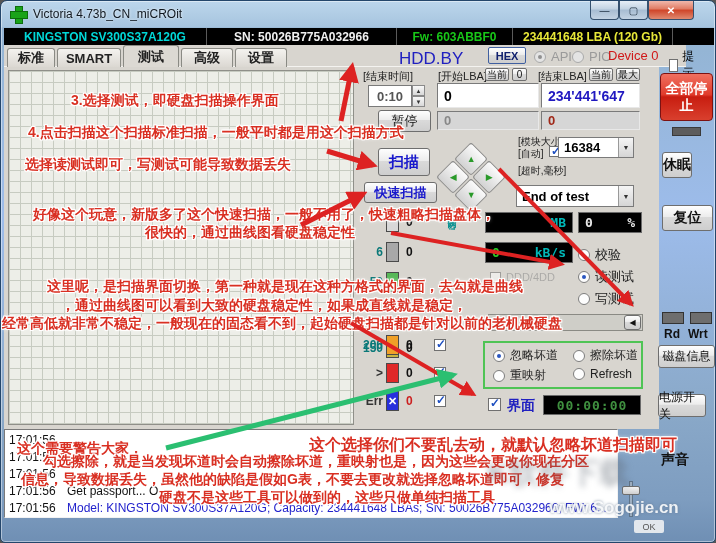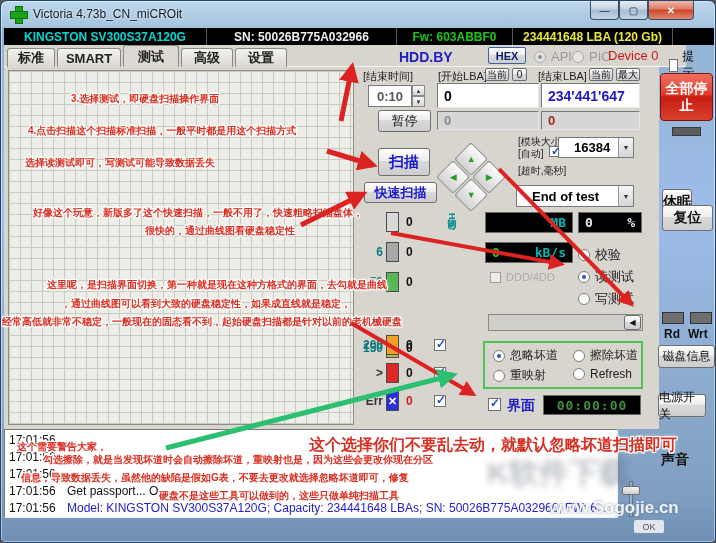--- a/index.html
+++ b/index.html
@@ -31,21 +31,21 @@
   
   .lbl{position:absolute;font-size:11px;color:#222;white-space:nowrap;}
   .b{position:absolute;display:flex;align-items:center;justify-content:center;background:linear-gradient(#fefefe,#ececec 45%,#dadada 46%,#cecece);
     border:1px solid #6e6e6e;border-radius:3px;font-size:13px;color:#111;cursor:default;}
   .bt{font-size:10px;border-radius:2px;}
   .inp{position:absolute;background:#fff;border:1px solid #7a7a7a;border-bottom-color:#e8e8e8;border-right-color:#e8e8e8;
     display:flex;align-items:center;padding-left:6px;font-size:14px;font-weight:bold;}
   .fld{background:#d6d6d6;}
   .lcd{position:absolute;background:#000;border:1px solid #6a6a6a;display:flex;align-items:center;justify-content:space-between;
     padding:0 6px;font-family:"DejaVu Sans Mono",monospace;font-size:13px;font-weight:bold;}
-  .dd{position:absolute;background:#fff;border:1px solid #7a7a7a;display:flex;align-items:center;font-size:13px;font-weight:bold;padding-left:15px;}
+  .dd{position:absolute;background:#fff;border:1px solid #7a7a7a;display:flex;align-items:center;font-size:13px;font-weight:bold;padding-left:5px;}
   .dd .arr{margin-left:auto;width:15px;height:100%;background:linear-gradient(#f5f5f5,#d5d5d5);border-left:1px solid #999;
     display:flex;align-items:center;justify-content:center;font-size:7px;color:#333;}
   .radio{position:absolute;display:flex;align-items:center;gap:5px;font-size:13px;color:#222;}
   .rc{width:12px;height:12px;border-radius:50%;background:#fdfdfd;border:1px solid #7d7d7d;position:relative;}
   .radio.on .rc:after{content:"";position:absolute;left:3px;top:3px;width:4px;height:4px;border-radius:50%;background:#2a56c0;}
   .radio.dis{color:#9a9a9a;}
   .radio.dis .rc{background:#e4e4e4;border-color:#aaa;}
   .radio.dis.on .rc:after{background:#909090;}
   .cb{width:13px;height:13px;background:#fff;border:1px solid #707070;position:relative;display:inline-block;}
   .cb.on:after{content:"✓";position:absolute;left:1px;top:-3px;font-size:12px;font-weight:bold;color:#1e4fc0;}
@@ -67,21 +67,21 @@
   .lrow .lv{margin-left:7px;font-size:12px;font-weight:bold;color:#111;}
   .lrow .cb{position:absolute;left:75px;width:12px;height:12px;}
   .vtext{position:absolute;left:444px;top:210px;writing-mode:vertical-rl;font-size:9px;font-weight:bold;color:#0a9090;letter-spacing:1px;}
   
   .dia{position:absolute;width:24px;height:24px;transform:rotate(45deg);background:linear-gradient(#fbfbfb,#d2d2d2);
     border:1px solid #8a8a8a;border-radius:3px;display:flex;align-items:center;justify-content:center;}
   .dia span{transform:rotate(-45deg);font-size:9px;color:#2a9a2a;}
   
   .gbox{position:absolute;left:482px;top:340px;width:160px;height:48px;border:2px solid #4fc455;background:#d8d5cf;z-index:2;}
   
-  .ann{position:absolute;color:#d92f22;font-weight:bold;font-size:10px;white-space:nowrap;z-index:40;
+  .ann{position:absolute;color:#d92f22;font-weight:bold;font-size:14px;white-space:nowrap;z-index:40;
     text-shadow:-1px -1px 0 #fff,1px -1px 0 #fff,-1px 1px 0 #fff,1px 1px 0 #fff,-1px 0 0 #fff,1px 0 0 #fff,0 -1px 0 #fff,0 1px 0 #fff,0 0 4px #fff;}
   .arrows{position:absolute;left:0;top:0;z-index:45;pointer-events:none;}
   
   .log{position:absolute;left:3px;top:428px;width:614px;height:89px;background:#fff;border:1px solid #7a7a7a;
     border-bottom-color:#f2f2f2;border-right-color:#f2f2f2;padding:3px 0 0 4px;font-size:12px;color:#111;overflow:hidden;}
   .logline{height:17px;white-space:nowrap;display:flex;}
   .logline .t{width:58px;}
   .logline.blue .m{color:#2222cc;}
   
   .stopbtn{position:absolute;left:659px;top:72px;width:53px;height:48px;border:1px solid #7c1212;border-radius:4px;
@@ -127,21 +127,21 @@
     <div class="infocell" style="width:116px;color:#18c818;">Fw: 603ABBF0</div>
     <div class="infocell" style="width:160px;color:#e8e838;border-right:1px solid #5a5a5a;">234441648 LBA (120 Gb)</div>
   </div>
 
   <div class="tabbar">
     <div class="tab" style="left:3px;width:48px;">标准</div>
     <div class="tab" style="left:53px;width:64px;">SMART</div>
     <div class="tab active" style="left:119px;width:56px;">测试</div>
     <div class="tab" style="left:177px;width:52px;">高级</div>
     <div class="tab" style="left:231px;width:52px;">设置</div>
-    <div style="position:absolute;left:395px;top:4px;font-size:14px;font-weight:bold;color:#2020c0;">HDD.BY</div>
+    <div style="position:absolute;left:395px;top:4px;font-size:17px;font-weight:normal;color:#2020c0;">HDD.BY</div>
     <div class="b bt" style="left:484px;top:2px;width:38px;height:17px;border-color:#4060a0;color:#10206e;font-weight:bold;font-size:11px;">HEX</div>
     <div class="radio dis on" style="left:530px;top:4px;">
         <span class="rc"></span>
         <span>API</span>
       </div>
     <div class="radio dis" style="left:568px;top:4px;">
         <span class="rc"></span>
         <span>PIO</span>
       </div>
     <div style="position:absolute;left:604px;top:3px;font-size:13px;font-weight:normal;color:#d01818;">Device 0</div>
@@ -296,21 +296,21 @@
   <div class="lrow" style="top:389px;">
       <span class="ll" style="color:#333;">Err</span>
       <span class="blk" style="background:#2830dd;">✕</span>
       <span class="lv" style="color:#cc2020;">0</span>
       <span class="cb on"></span>
     </div>
   <div class="vtext">访问HY!</div>
 
   <div class="stopbtn">全部停止</div>
   <div class="slot"></div>
-  <div class="b" style="left:661px;top:151px;width:30px;height:26px;font-weight:bold;font-size:14px;margin-top:37px;">休眠</div>
+  <div class="b" style="left:661px;top:151px;width:30px;height:26px;font-weight:bold;font-size:14px;">休眠</div>
   <div class="b" style="left:661px;top:204px;width:51px;height:26px;font-weight:bold;font-size:14px;">复位</div>
   <div class="led" style="left:661px;top:311px;"></div>
   <div class="led" style="left:689px;top:311px;"></div>
   <div class="ledlbl" style="left:663px;top:326px;">Rd</div>
   <div class="ledlbl" style="left:687px;top:326px;">Wrt</div>
   <div class="b" style="left:657px;top:344px;width:57px;height:23px;font-size:12px;">磁盘信息</div>
   <div class="b" style="left:657px;top:393px;width:48px;height:23px;font-size:12px;">电源开关</div>
   <div class="sound">声音</div>
   <div class="vslider">
       <div class="track"></div>

